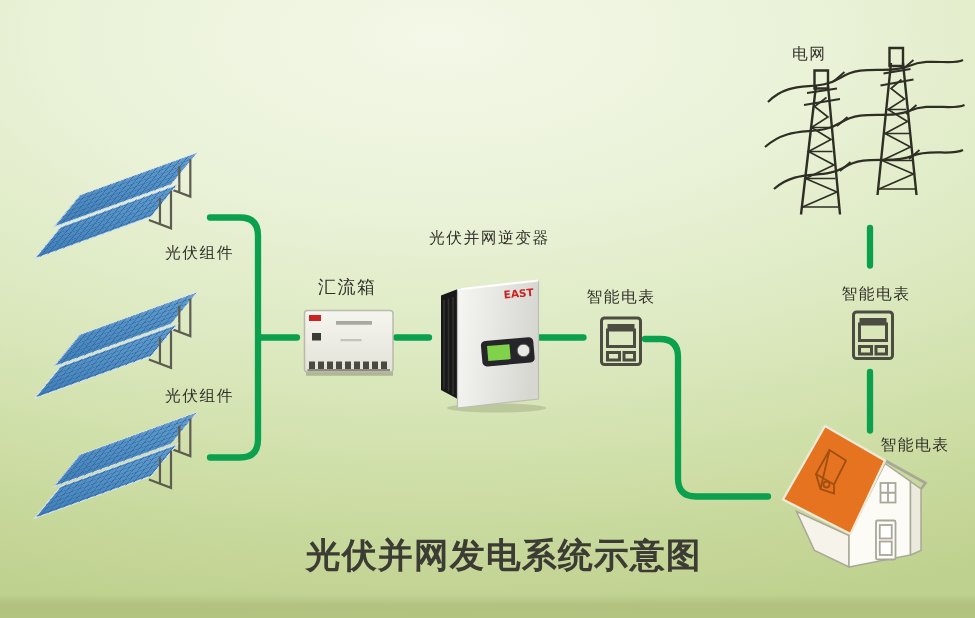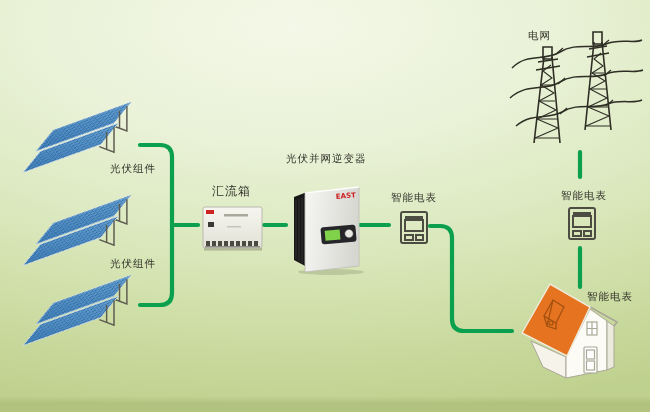--- a/index.html
+++ b/index.html
@@ -170,15 +170,16 @@
 
   <div class="lbl" style="left:110px;top:162px">光伏组件</div>
   <div class="lbl" style="left:110px;top:257px">光伏组件</div>
   <div class="lbl lbl-md" style="left:212px;top:183px">汇流箱</div>
   <div class="lbl" style="left:286px;top:152px">光伏并网逆变器</div>
   <div class="lbl" style="left:391px;top:191px">智能电表</div>
   <div class="lbl" style="left:528px;top:29px">电网</div>
   <div class="lbl" style="left:561px;top:189px">智能电表</div>
   <div class="lbl" style="left:587px;top:290px">智能电表</div>
 
+  <div class="title">光伏并网发电系统示意图</div>
 
   <div class="bottom-band"></div>
 </div>
 
 </body></html>

